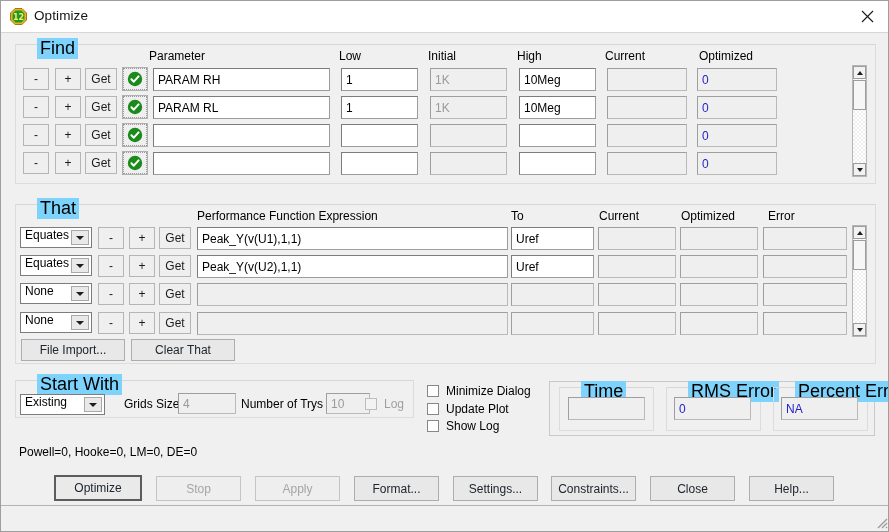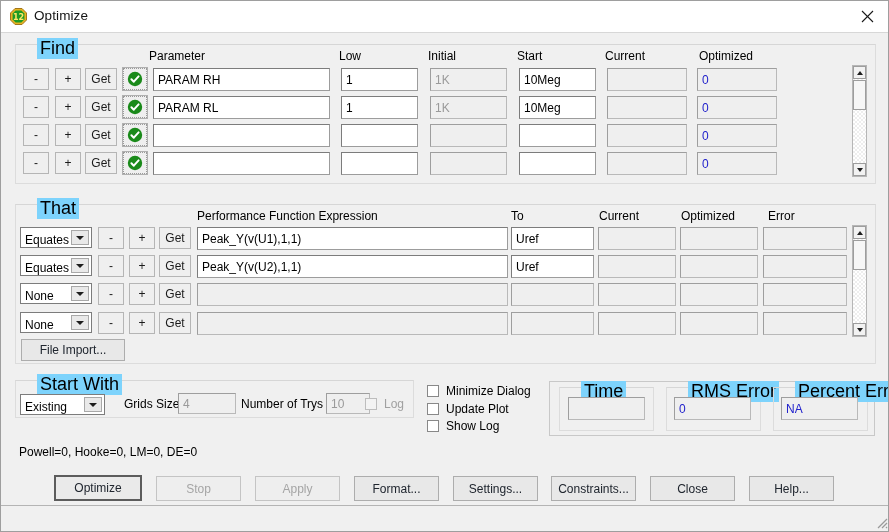--- a/index.html
+++ b/index.html
@@ -125,21 +125,21 @@
   .tf.ro.blue { color: #2222cc; }
 
   .combo {
     position: absolute;
     box-sizing: border-box;
     background: #ffffff;
     border: 1px solid #7c7c7c;
     font-size: 12px;
     color: #000;
     display: flex;
-    align-items: flex-end;
+    align-items: flex-start;
     padding-left: 4px;
     cursor: default;
     overflow: hidden;
   }
   .combo .arrowbox {
     position: absolute;
     right: 2px; top: 2px; bottom: 2px;
     width: 16px;
     background: #e9e9e9;
     border: 1px solid #a8a8a8;
@@ -287,21 +287,21 @@
     </div>
   </div>
 
   <div class="group" style="left:14px; top:43px; width:861px; height:140px;">
     <div class="group-label">Find</div>
   </div>
 
   <div class="col-head" style="left:148px; top:48px;">Parameter</div>
   <div class="col-head" style="left:338px; top:48px;">Low</div>
   <div class="col-head" style="left:427px; top:48px;">Initial</div>
-  <div class="col-head" style="left:516px; top:48px;">Start</div>
+  <div class="col-head" style="left:516px; top:48px;">High</div>
   <div class="col-head" style="left:604px; top:48px;">Current</div>
   <div class="col-head" style="left:698px; top:48px;">Optimized</div>
 
   <div class="btn sm" style="left:22px; top:67px; width:26px; height:22px;">-</div>
   <div class="btn sm" style="left:54px; top:67px; width:26px; height:22px;">+</div>
   <div class="btn sm" style="left:84px; top:67px; width:32px; height:22px;">Get</div>
   <div class="greenchk" style="left:121px; top:66px; width:26px; height:24px;">
     <span class="inner">
       <svg width="16" height="16" viewBox="0 0 16 16">
           <circle cx="8" cy="8" r="7.2" fill="#1a8a1a"></circle>
@@ -456,20 +456,21 @@
         <span class="tri-up"></span>
       </div>
     <div class="track" style="top:13px; bottom:13px;"></div>
     <div class="thumb" style="top:14px; height:30px;"></div>
     <div class="arrow dn">
         <span class="tri-dn"></span>
       </div>
   </div>
 
   <div class="btn" style="left:20px; top:338px; width:104px; height:22px;">File Import...</div>
+  <div class="btn" style="left:130px; top:338px; width:104px; height:22px;">Clear That</div>
 
   <div class="group" style="left:14px; top:379px; width:399px; height:38px;">
     <div class="group-label">Start With</div>
   </div>
 
   <div class="combo" style="left:19px; top:393px; width:85px; height:21px;">
     <span>Existing</span>
     <span class="arrowbox">
         <span class="caret-dn"></span>
       </span>

